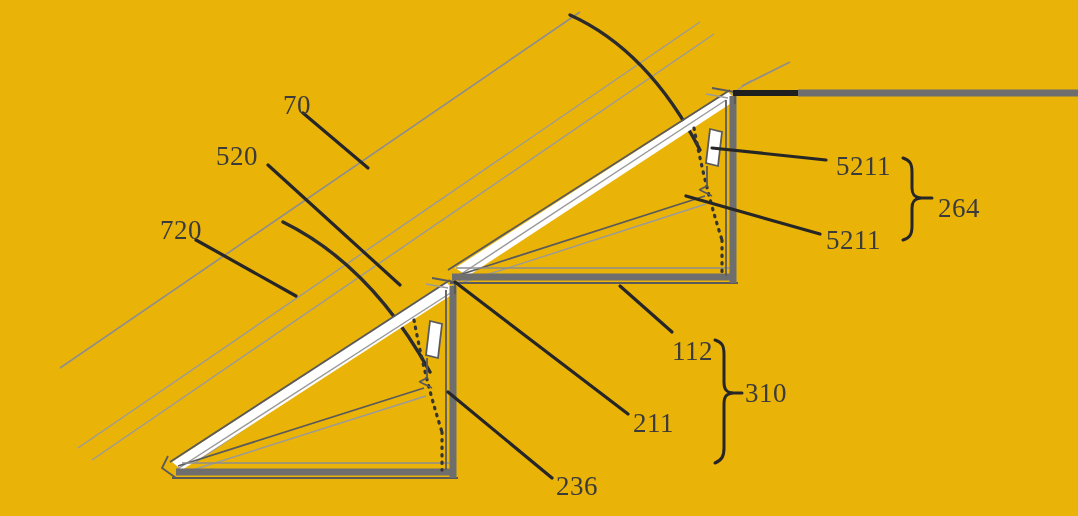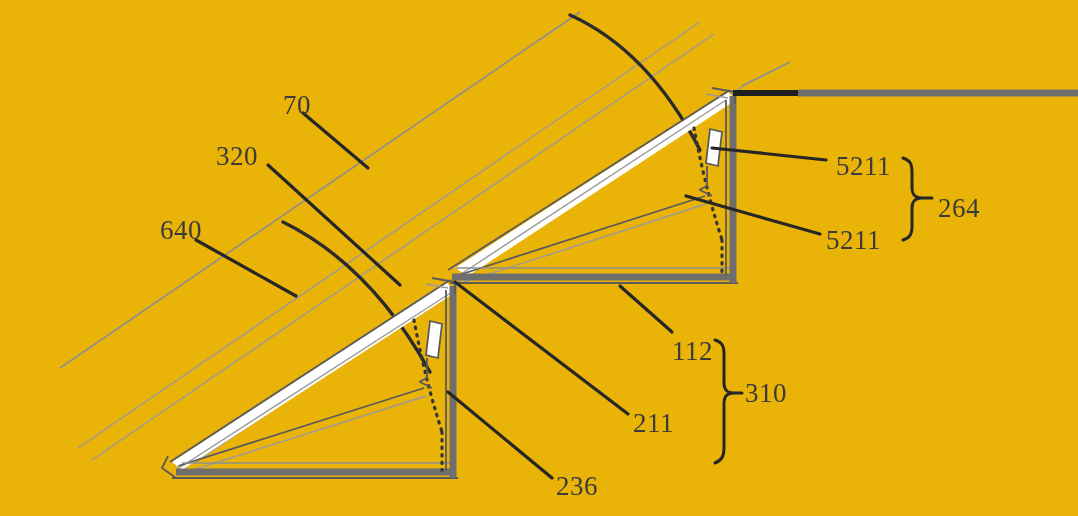--- a/index.html
+++ b/index.html
@@ -176,22 +176,22 @@
                L 724 382
                C 724 389 726 392 732 393
                C 726 394 724 397 724 404
                L 724 448
                C 724 456 722 460 715 463"></path>
       <line class="brkt" x1="732" y1="393" x2="742" y2="393"></line>
     </g>
   </svg>
 
   <div class="ref-label" style="left:283px; top:92px;">70</div>
-  <div class="ref-label" style="left:216px; top:143px;">320</div>
-  <div class="ref-label" style="left:160px; top:217px;">640</div>
+  <div class="ref-label" style="left:216px; top:143px;">520</div>
+  <div class="ref-label" style="left:160px; top:217px;">720</div>
   <div class="ref-label" style="left:836px; top:153px;">5211</div>
   <div class="ref-label" style="left:938px; top:195px;">264</div>
   <div class="ref-label" style="left:826px; top:227px;">5211</div>
   <div class="ref-label" style="left:672px; top:338px;">112</div>
   <div class="ref-label" style="left:745px; top:380px;">310</div>
   <div class="ref-label" style="left:633px; top:410px;">211</div>
   <div class="ref-label" style="left:556px; top:473px;">236</div>
 
 </div>
 

